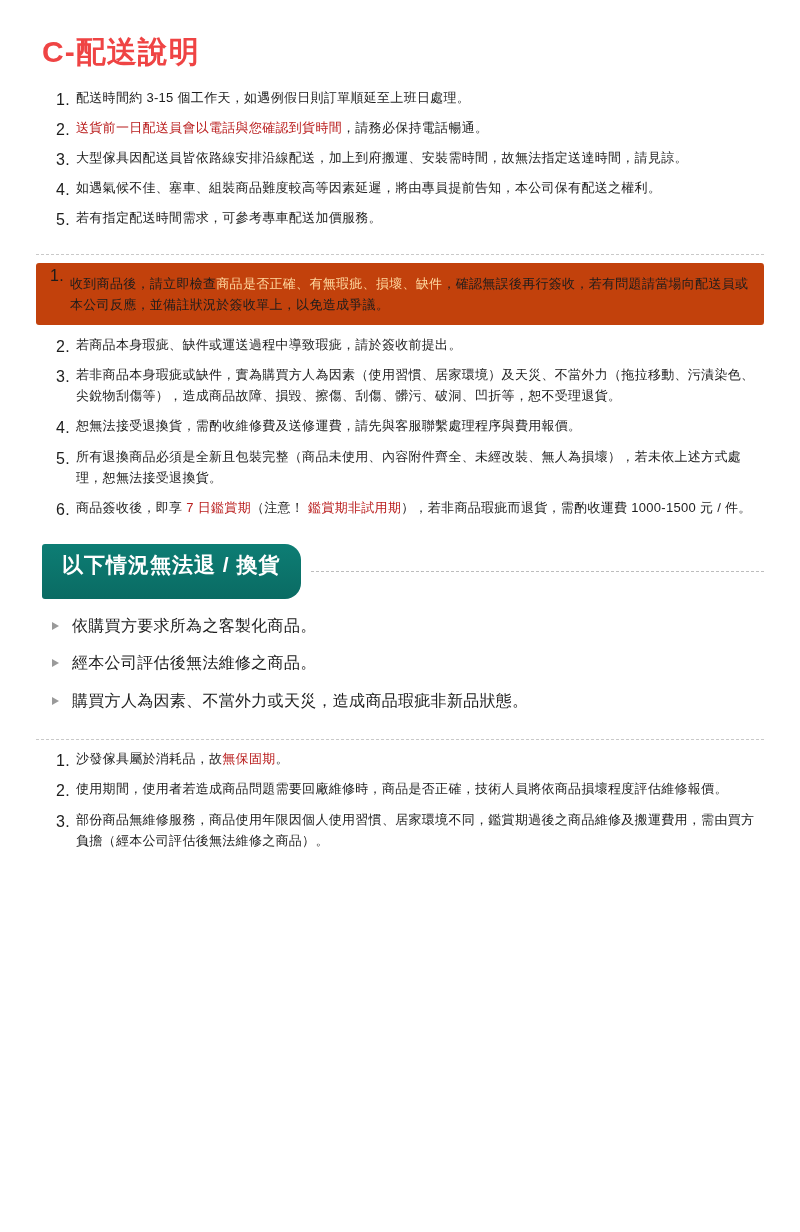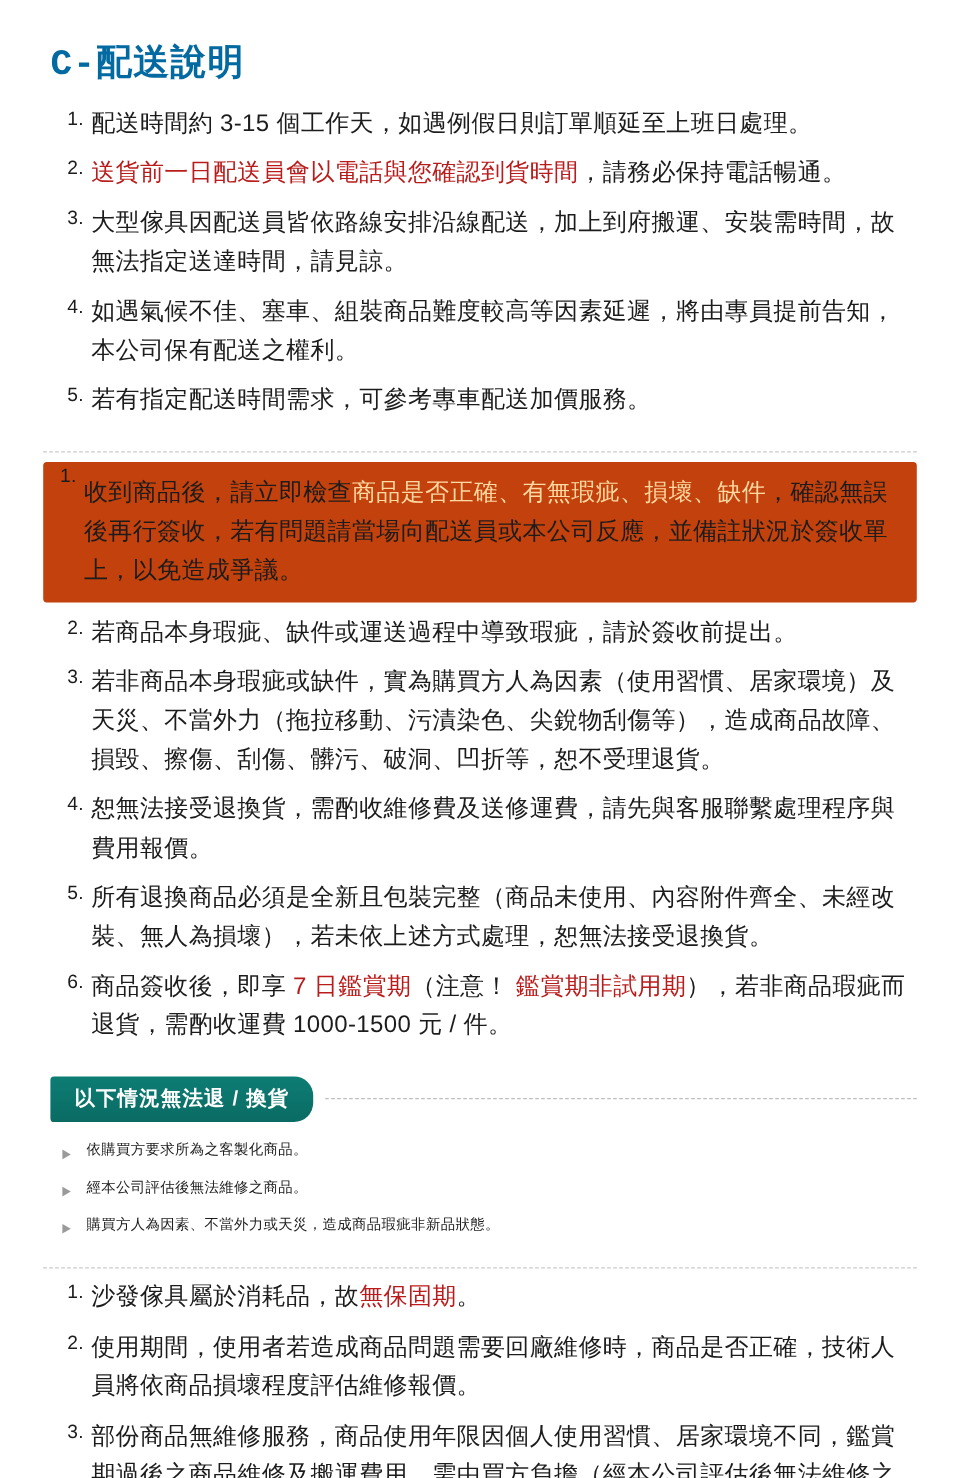--- a/index.html
+++ b/index.html
@@ -13,40 +13,40 @@
     min-height: 1232px;
     margin: 0 auto;
     background: #ffffff;
     box-sizing: border-box;
     padding: 18px 36px 40px 36px;
     position: relative;
   }
   .section { margin-bottom: 6px; }
 
   h2.section-title {
-    font-family: Liberation Mono, monospace;
+    font-family: Liberation Sans, sans-serif;
     font-size: 30px;
     font-weight: bold;
-    color: #0369a1;
+    color: #ef4444;
     margin: 14px 0 14px 6px;
     letter-spacing: 1px;
   }
 
   ol.list {
     margin: 0;
     padding: 0 0 0 6px;
     list-style: none;
     counter-reset: item;
   }
   ol.list > li {
     counter-increment: item;
     position: relative;
     padding-left: 34px;
     margin-bottom: 9px;
-    font-size: 20px;
+    font-size: 13px;
     line-height: 1.62;
     color: #1c1c1c;
     letter-spacing: 0.3px;
   }
   ol.list > li::before {
     content: counter(item) ".";
     position: absolute;
     left: 6px;
     top: 0;
     width: 22px;
@@ -80,43 +80,43 @@
   }
 
   .tag-row {
     display: flex;
     align-items: center;
     margin: 26px 0 14px 6px;
   }
   .tag {
     background: linear-gradient(180deg,#0d7d74 0%, #0a6b63 100%);
     color: #ffffff;
-    font-size: 17px;
+    font-size: 21px;
     font-weight: bold;
-    padding: 7px 20px 8px 20px;
+    padding: 7px 20px 20px 20px;
     border-radius: 3px 16px 16px 3px;
     letter-spacing: 1px;
     white-space: nowrap;
   }
   .tag-line {
     flex: 1;
     border-top: 1px dashed #bdbdbd;
     margin-left: 10px;
   }
 
   ul.arrow-list {
     margin: 0;
     padding: 0 0 0 14px;
     list-style: none;
   }
   ul.arrow-list > li {
     position: relative;
     padding-left: 22px;
     margin-bottom: 12px;
-    font-size: 12px;
+    font-size: 16px;
     line-height: 1.6;
     color: #1c1c1c;
     letter-spacing: 0.3px;
   }
   ul.arrow-list > li::before {
     content: "";
     position: absolute;
     left: 2px;
     top: 9px;
     width: 0; height: 0;

